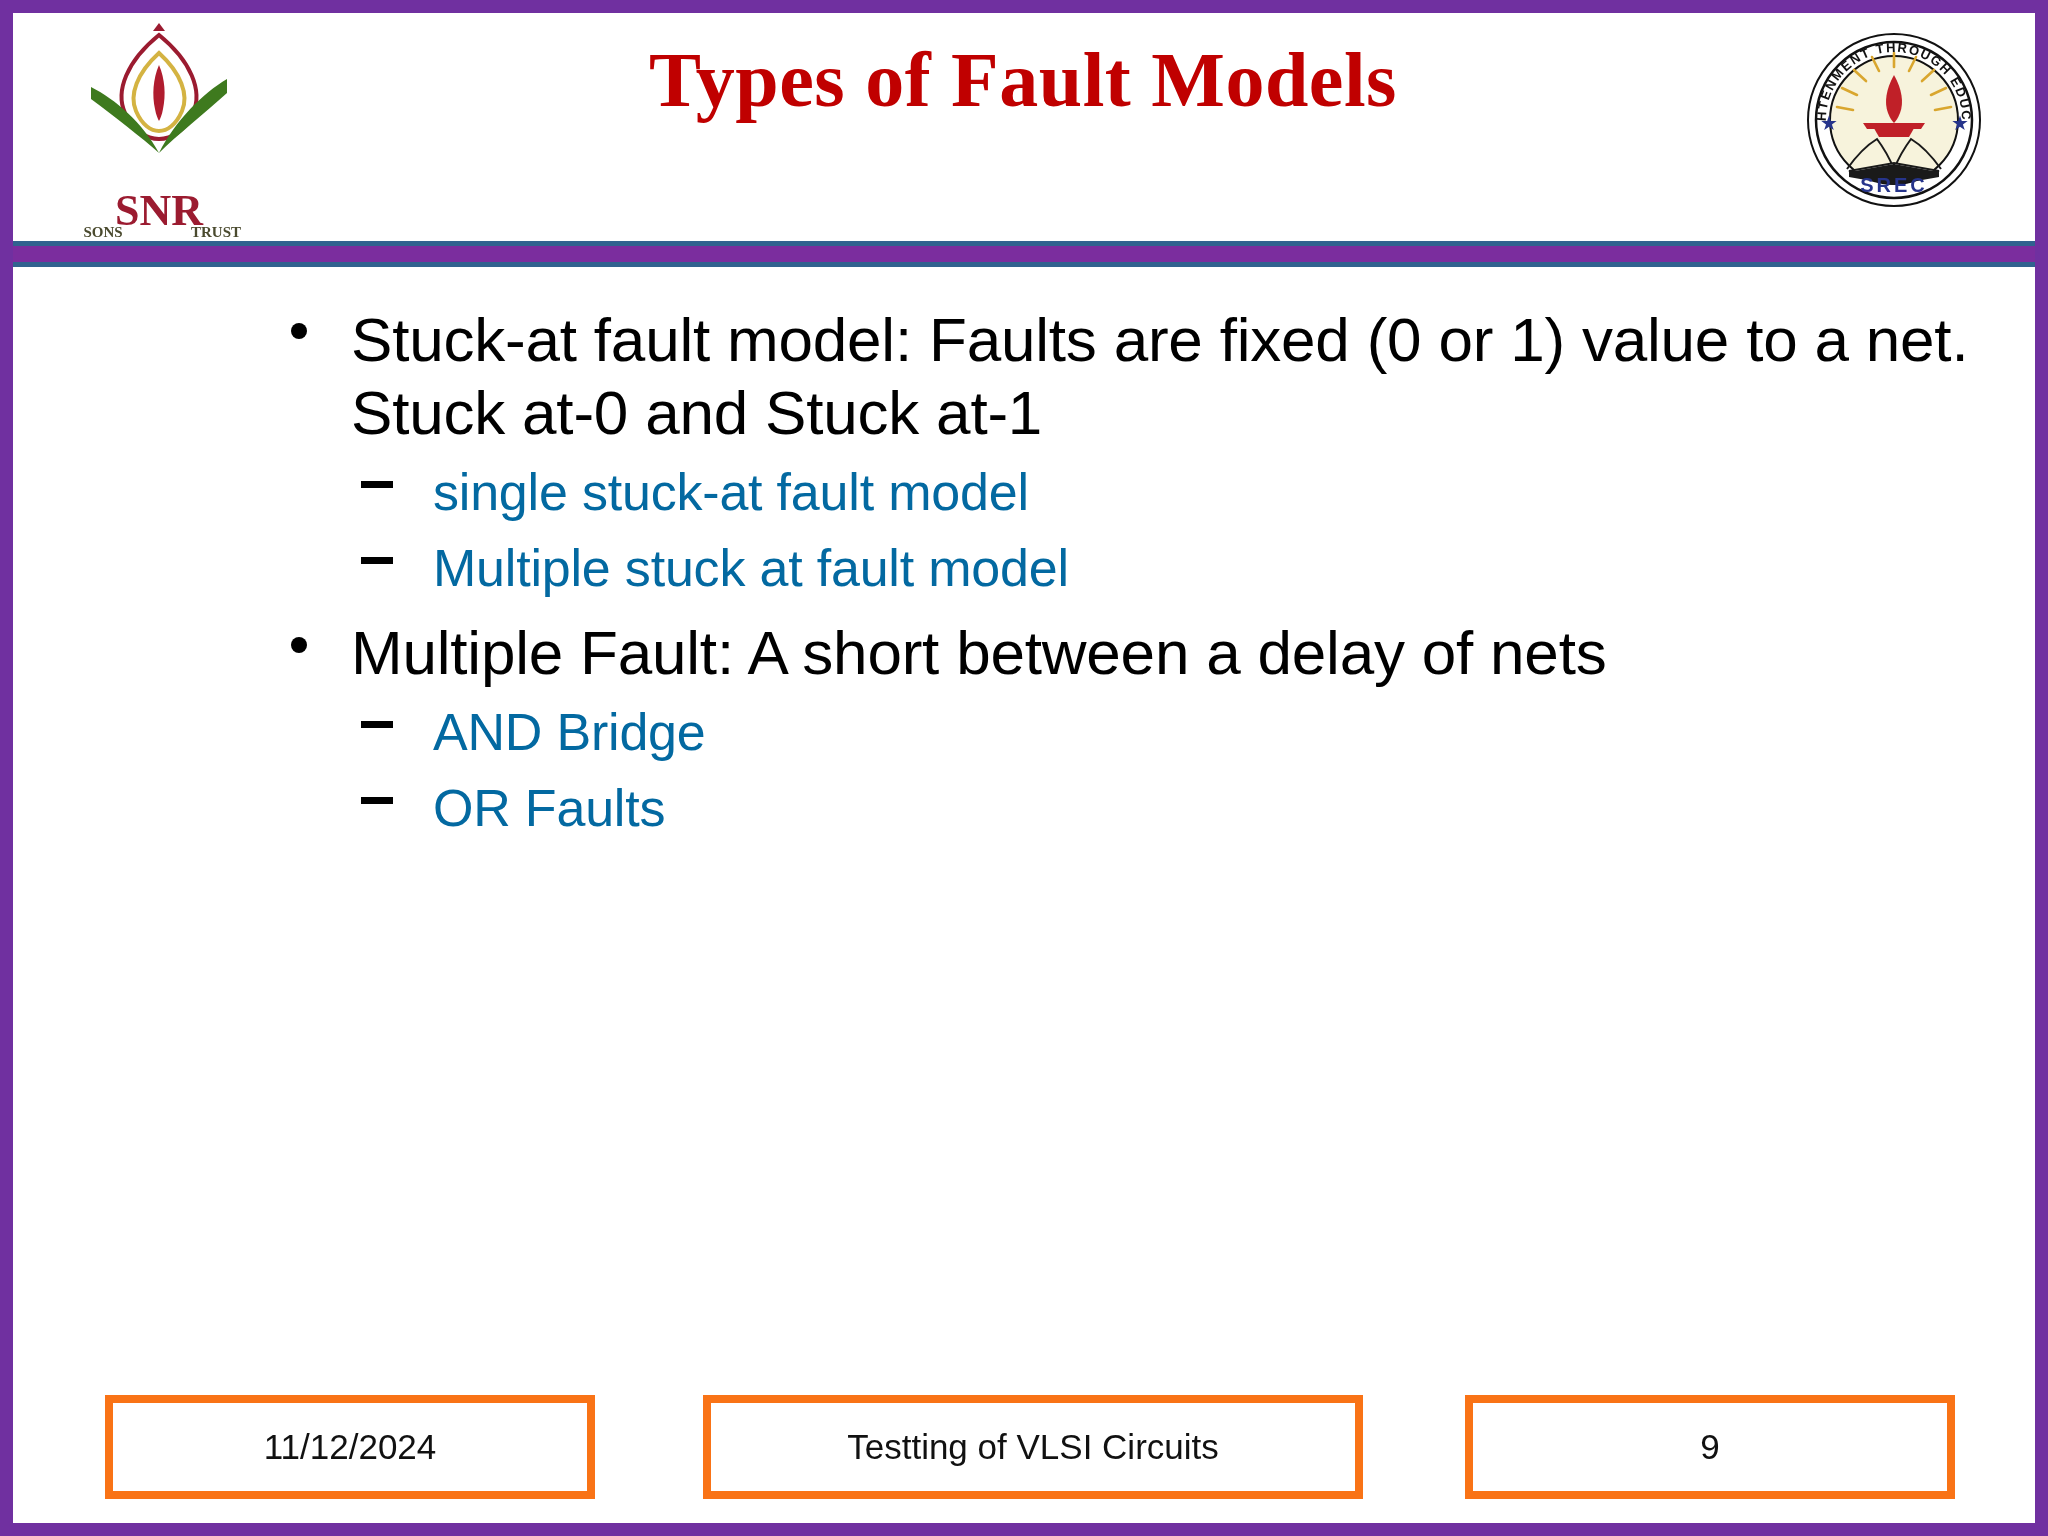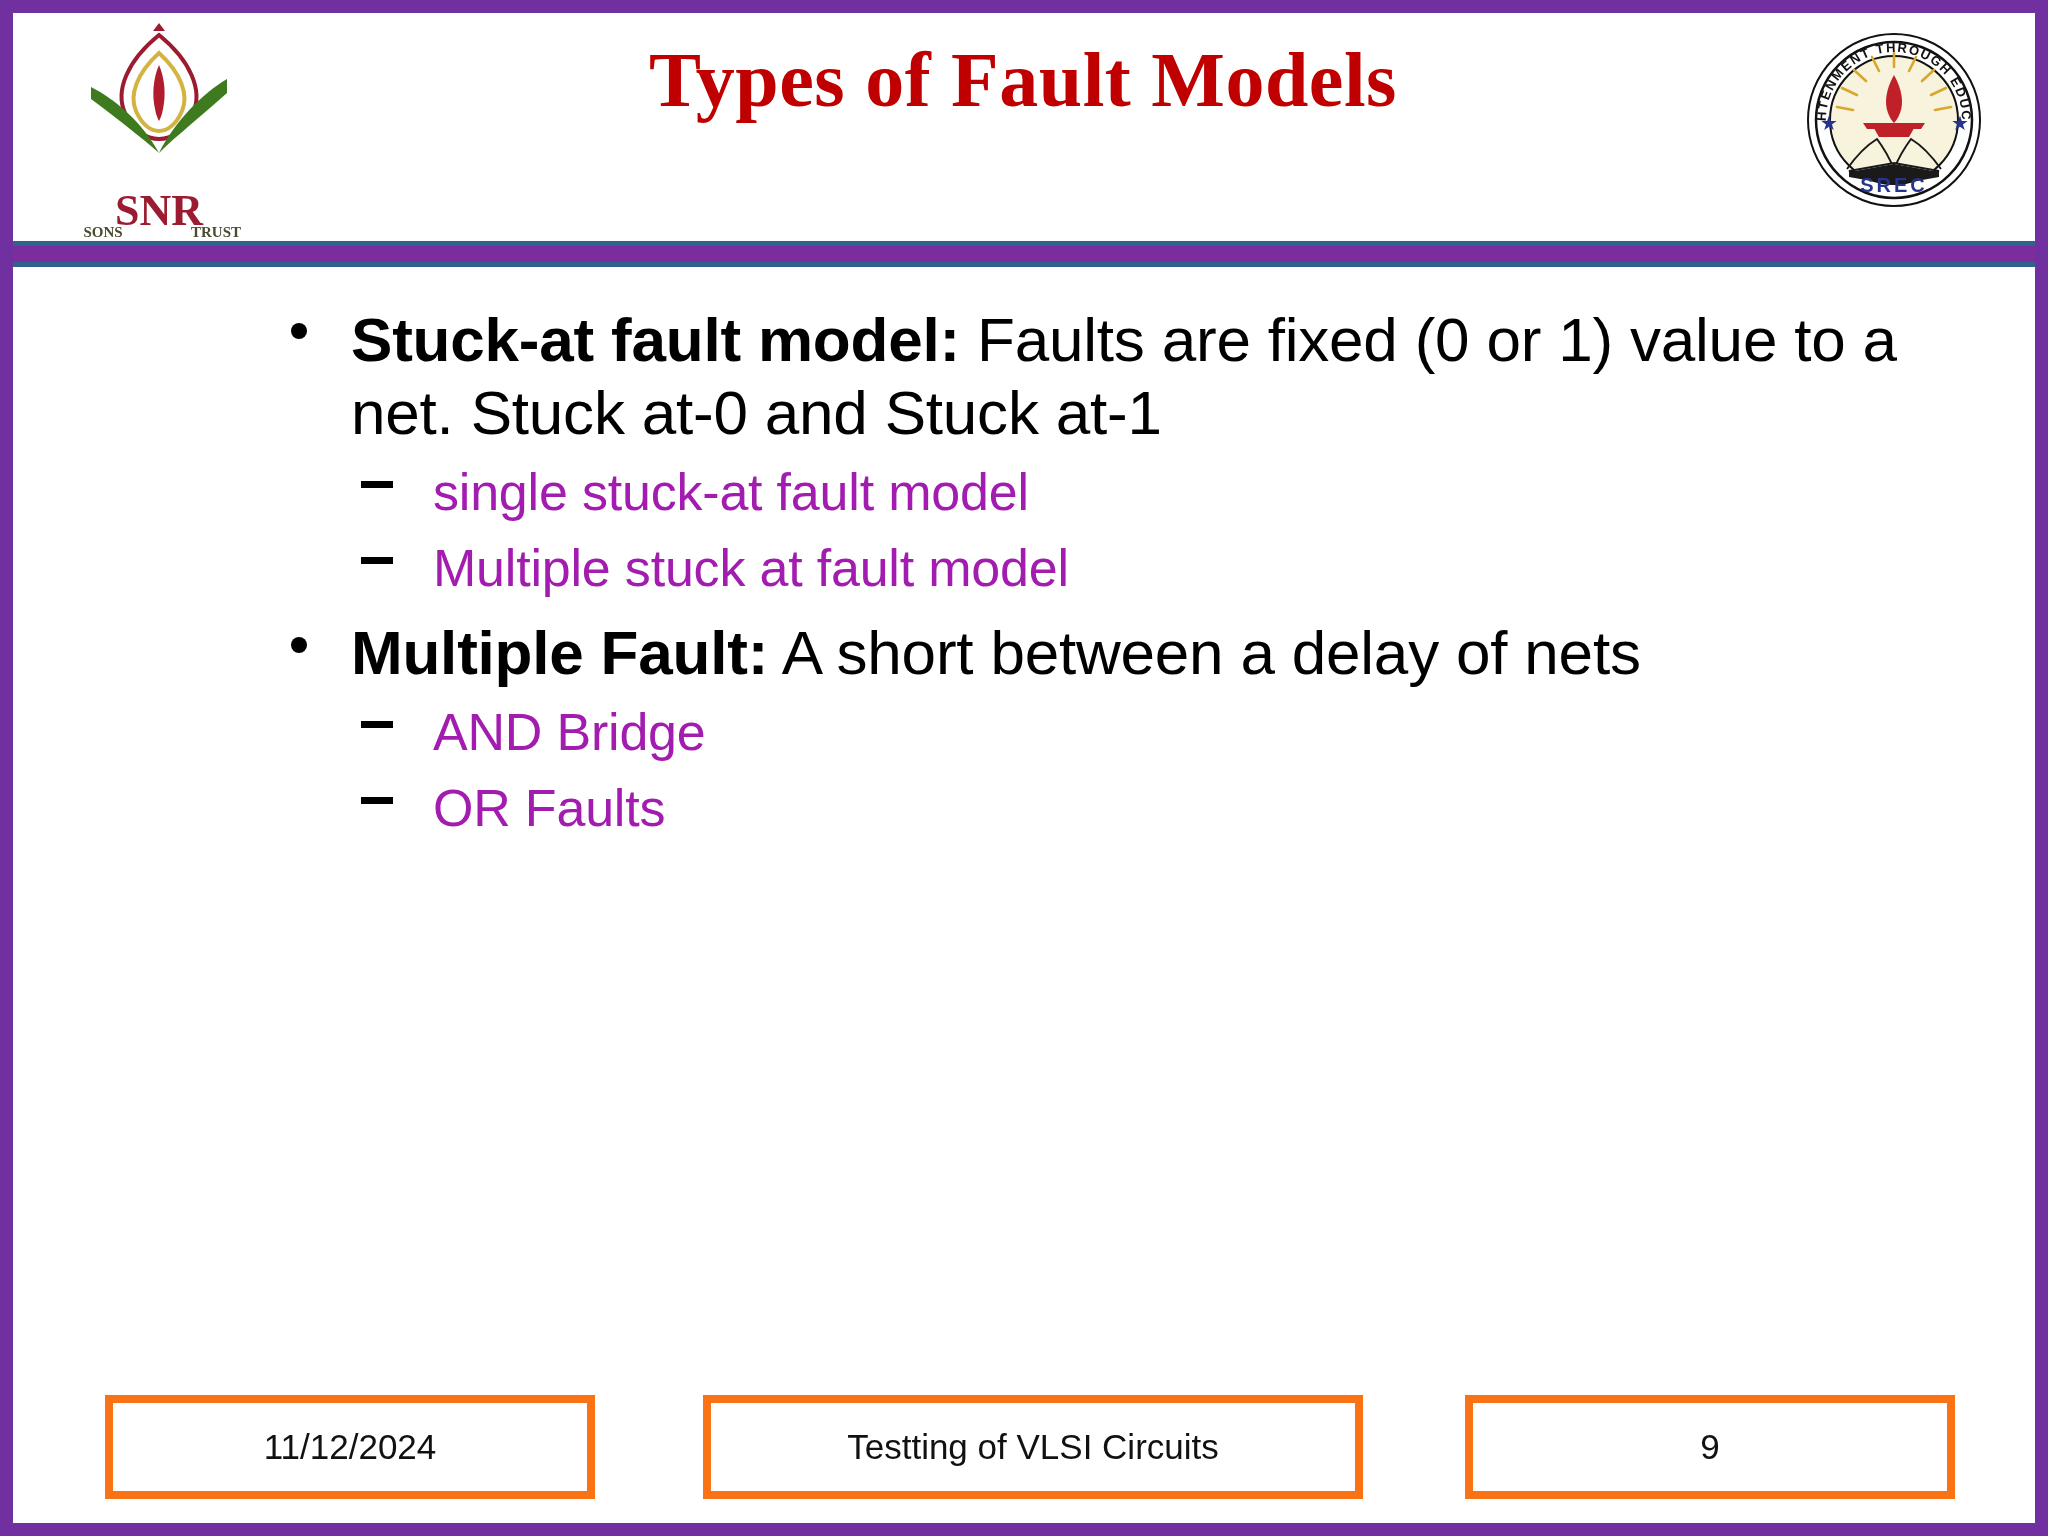--- a/index.html
+++ b/index.html
@@ -89,29 +89,29 @@
     font-stretch: condensed;
   }
   li.bullet-1 > .dot {
     position: absolute;
     left: 16px;
     top: 0.33em;
     width: 16px; height: 16px;
     background: #000;
     border-radius: 50%;
   }
-  li.bullet-1 .lead { font-weight: bold; }
+  li.bullet-1 .lead { font-weight: normal; }
 
   ul.lvl2 { list-style: none; margin: 6px 0 10px 0; }
 
   li.bullet-2 {
     position: relative;
     font-size: 52px;
     line-height: 1.45;
-    color: #a21caf;
+    color: #0369a1;
     padding-left: 158px;
     letter-spacing: -0.2px;
   }
   li.bullet-2 > .dash {
     position: absolute;
     left: 86px;
     top: 0.50em;
     width: 32px; height: 7px;
     background: #000;
   }

